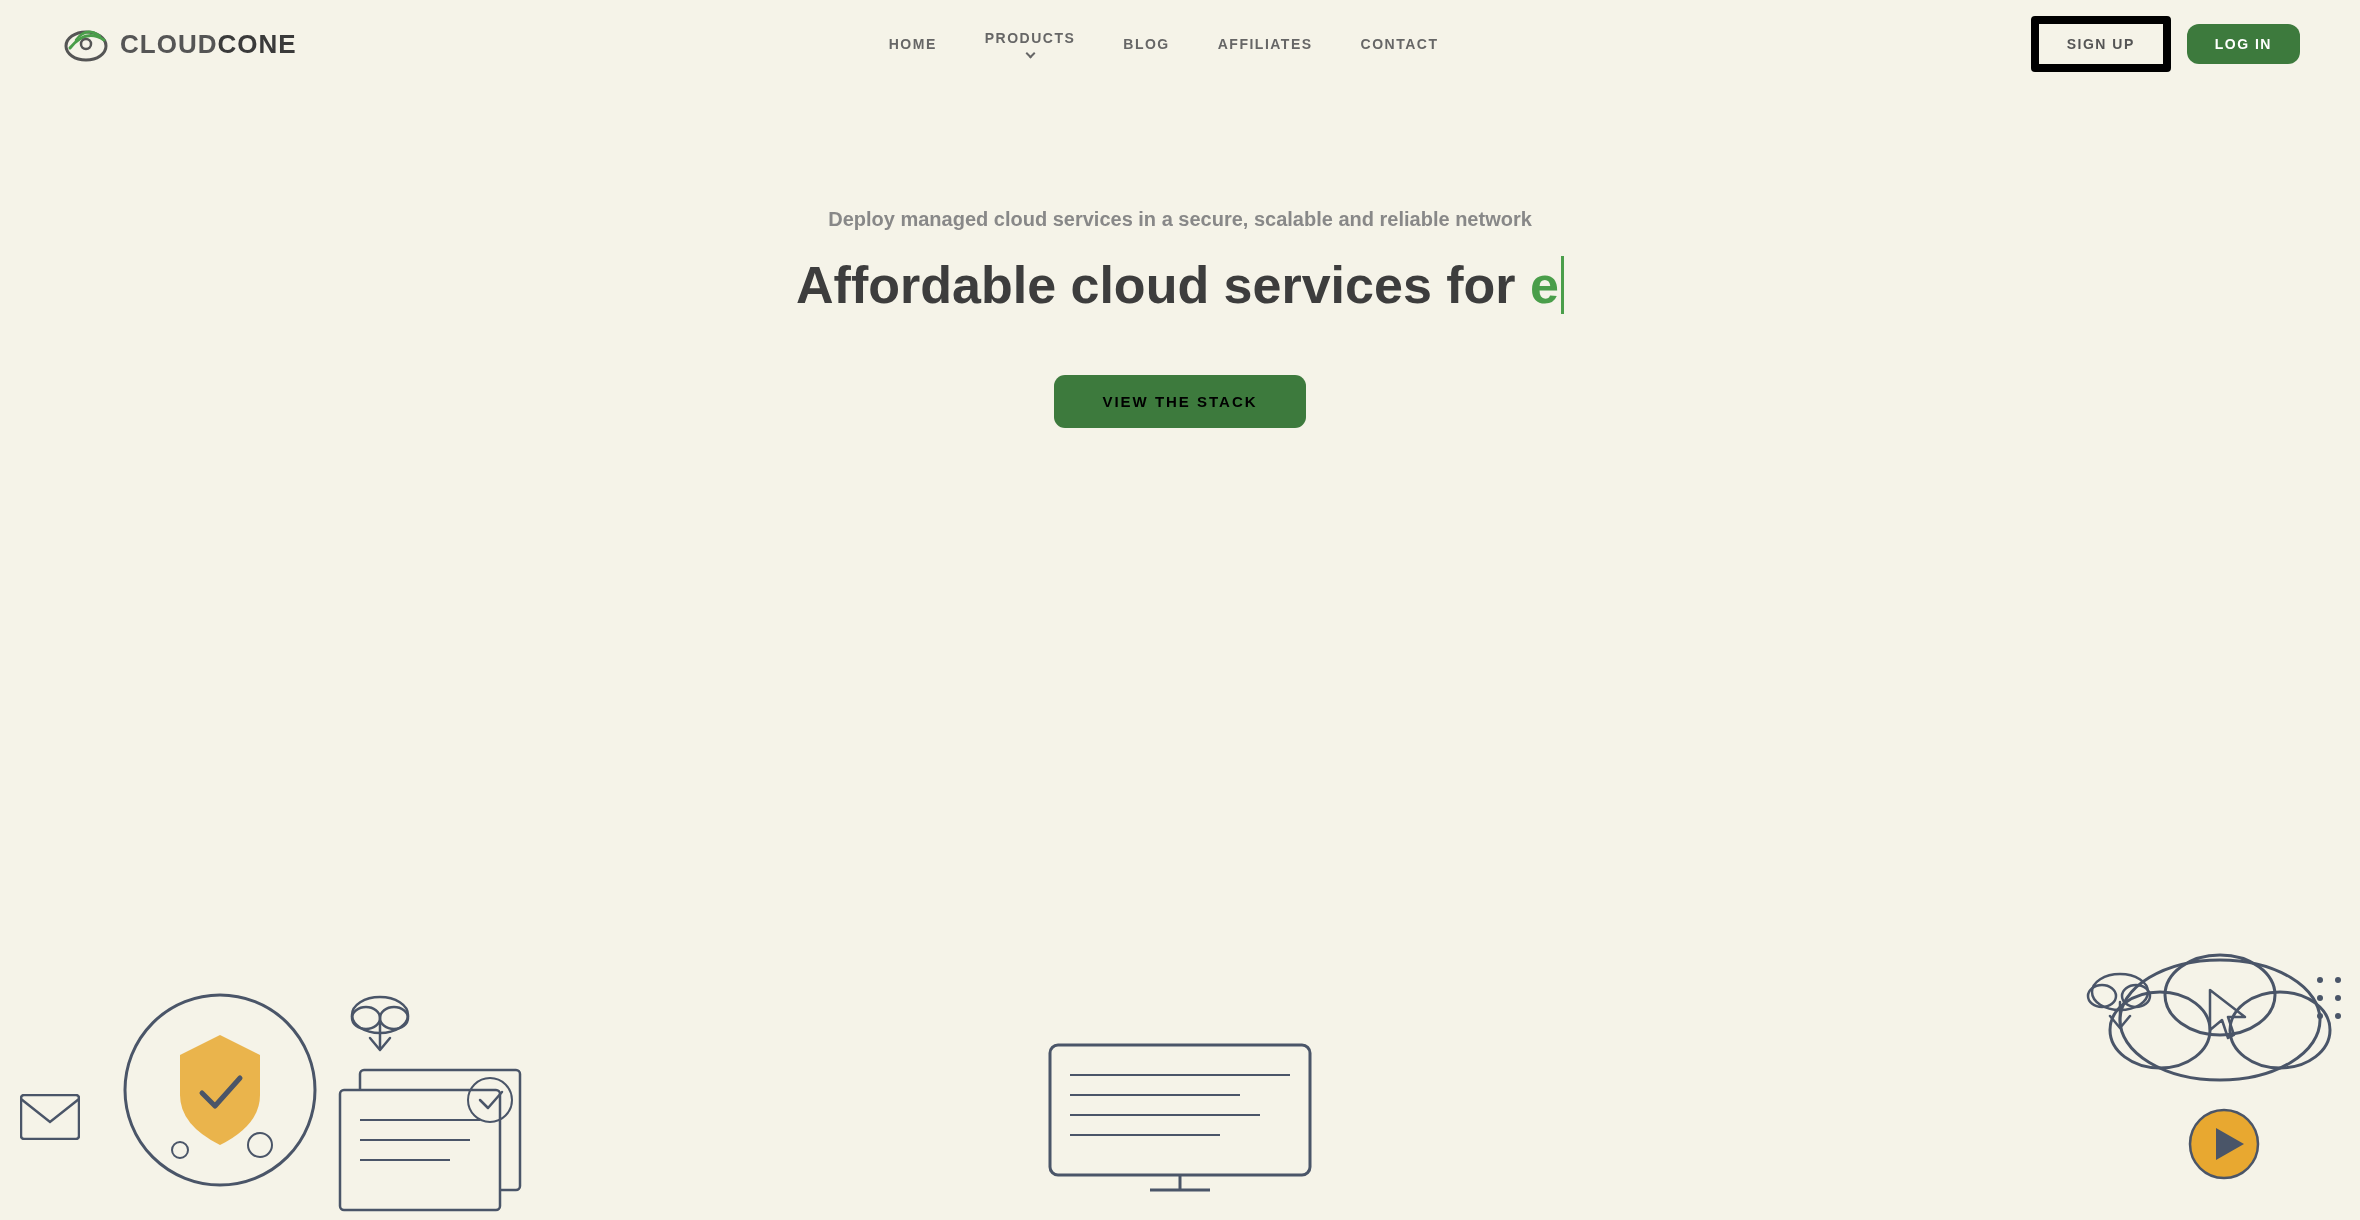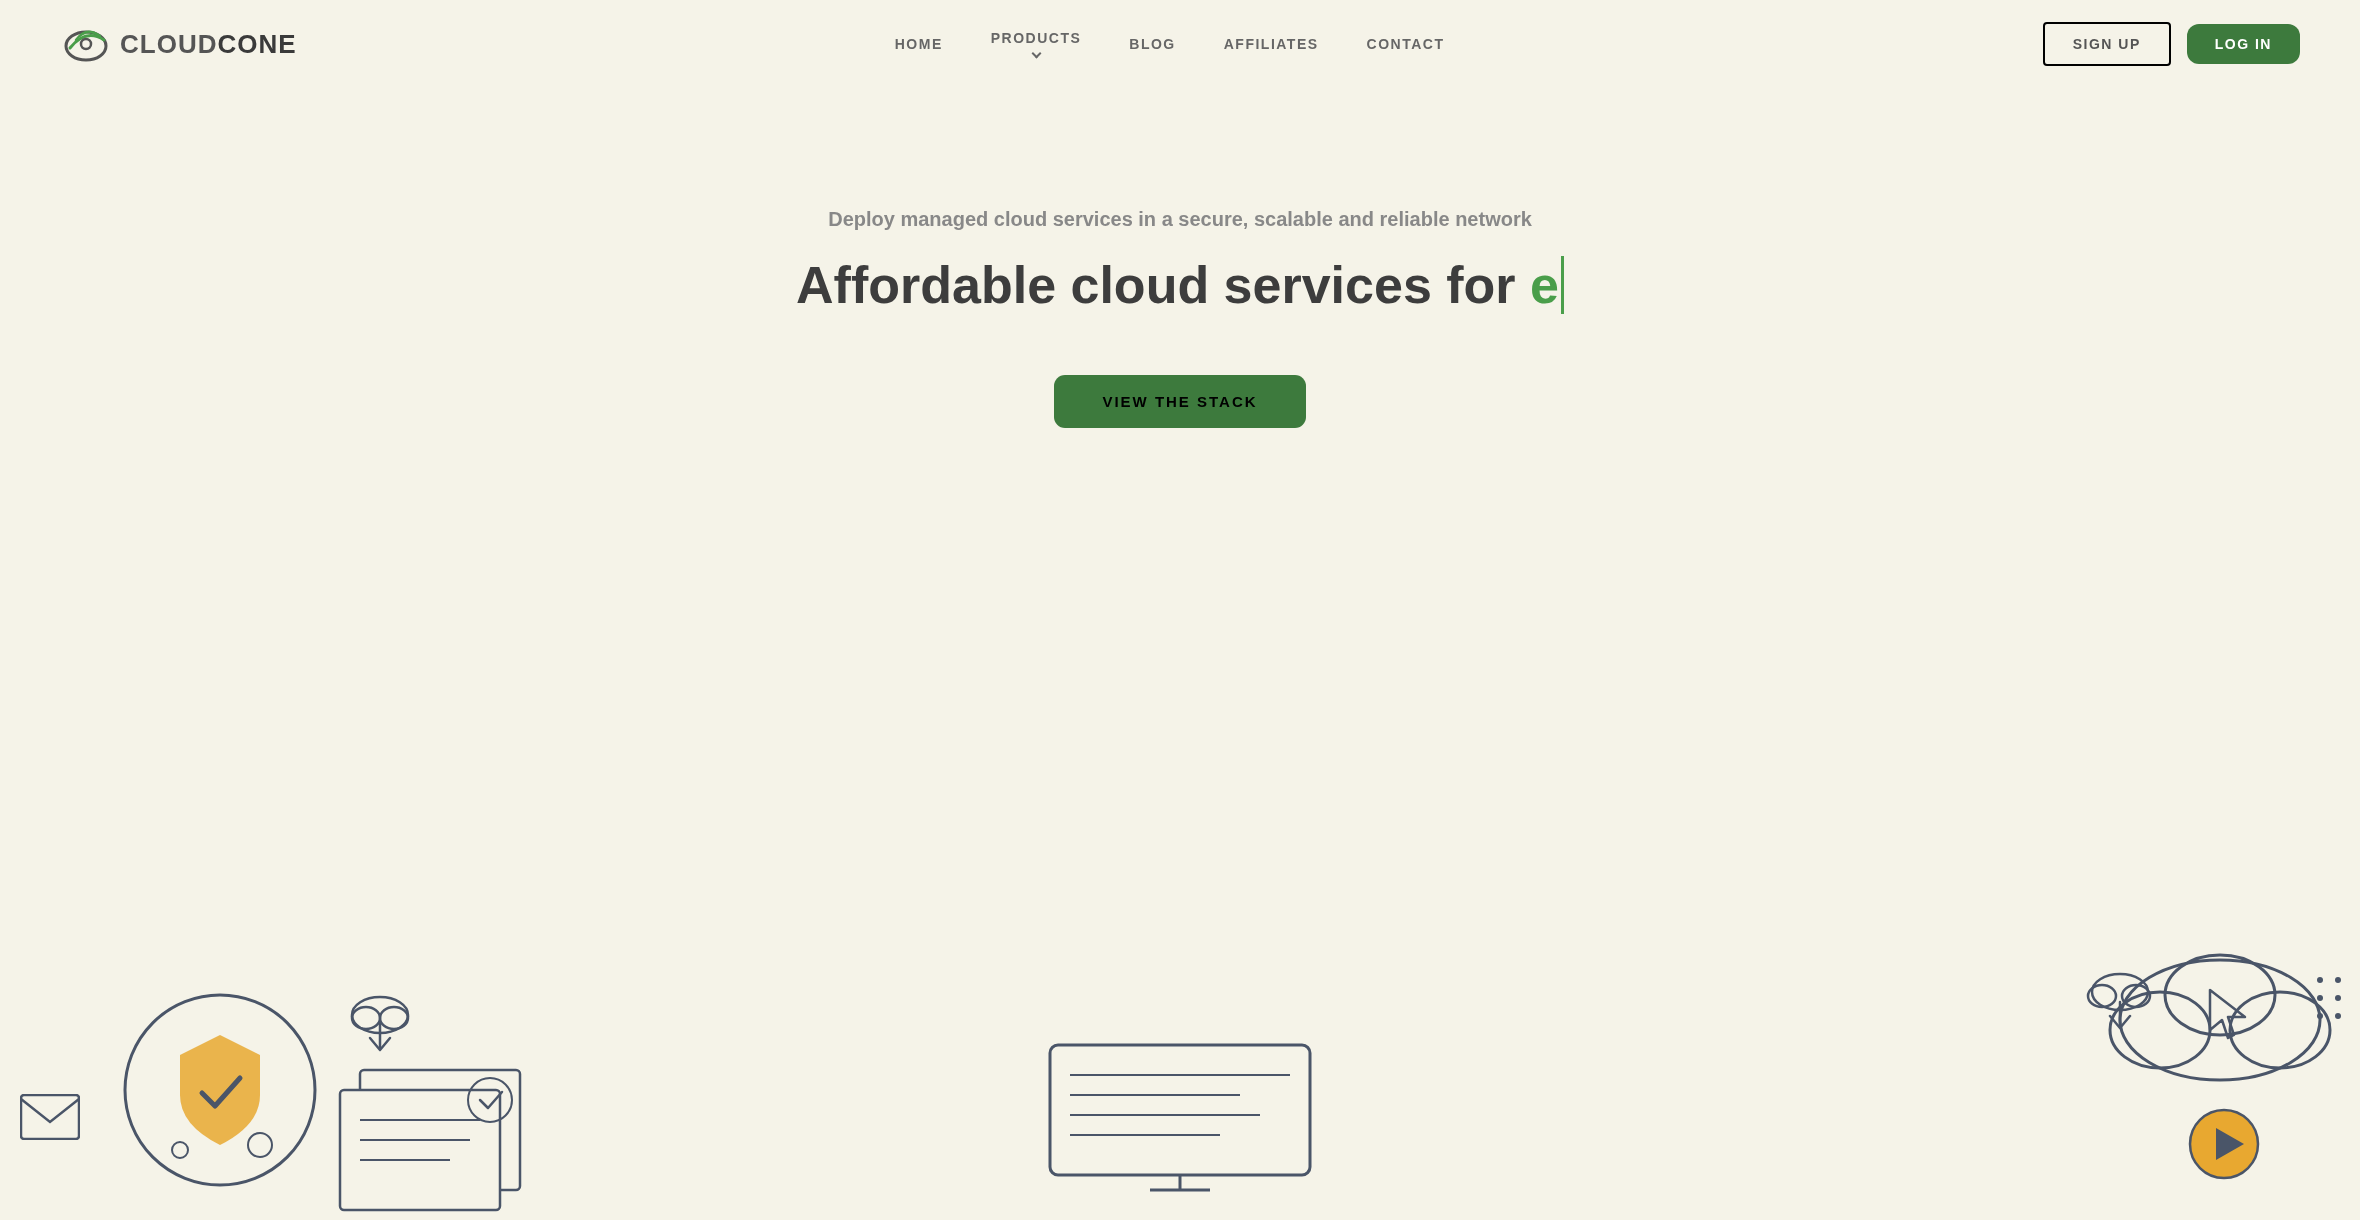--- a/index.html
+++ b/index.html
@@ -77,21 +77,21 @@
     }
 
     .nav-buttons {
       display: flex;
       align-items: center;
       gap: 16px;
     }
 
     .btn-signup {
       padding: 12px 28px;
-      border: 2px solid #000000;
+      border: 8px solid #000000;
       background: transparent;
       color: #555;
       font-size: 14px;
       font-weight: 700;
       letter-spacing: 1.5px;
       text-transform: uppercase;
       cursor: pointer;
       border-radius: 4px;
     }
 

